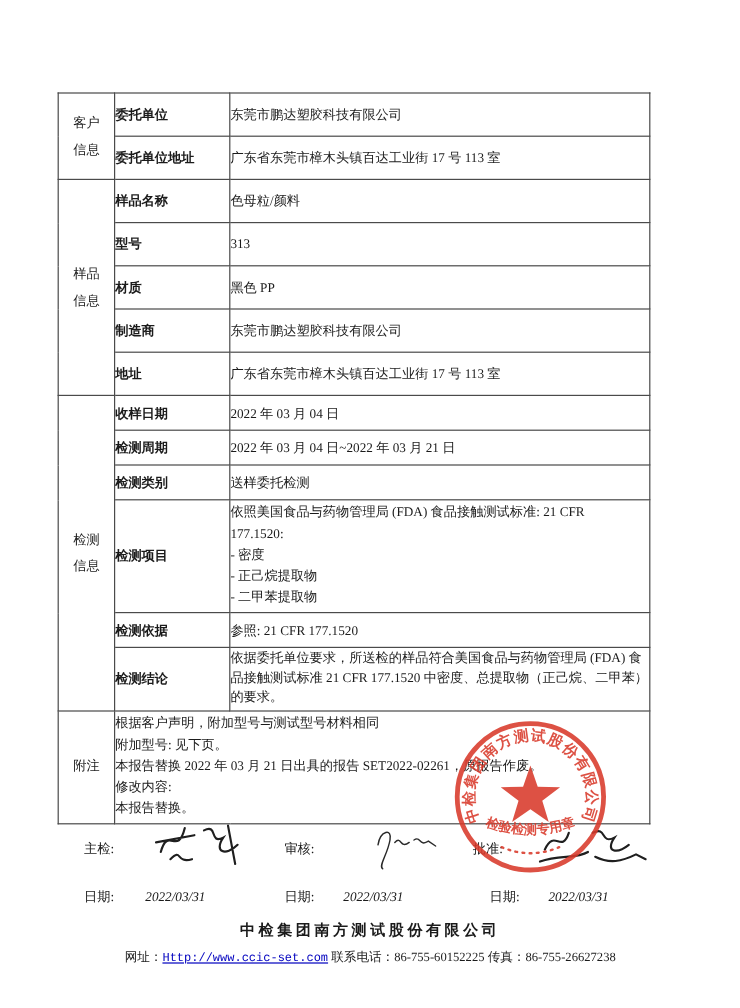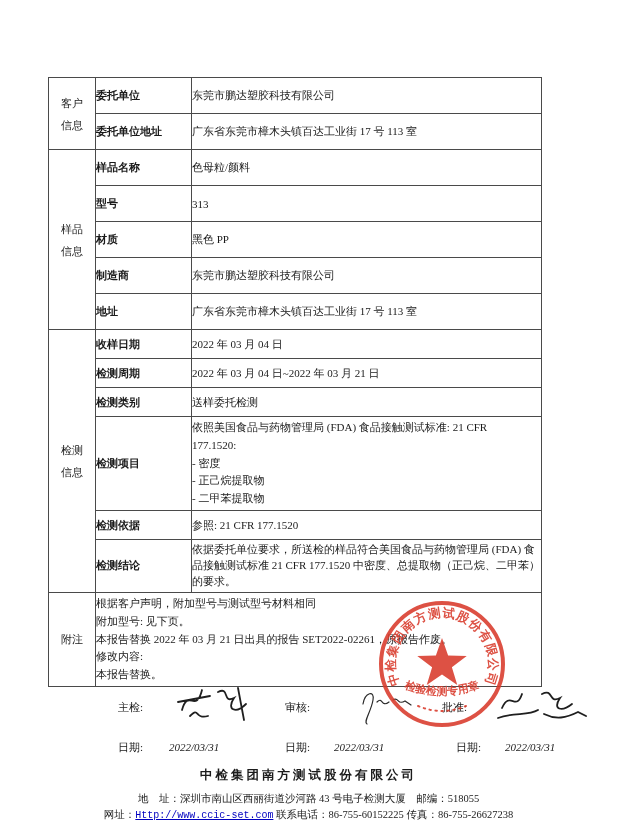--- a/index.html
+++ b/index.html
@@ -25,21 +25,21 @@
   td.lbl{padding-left:10px;font-weight:bold;}
   td.val{padding-left:12px;padding-right:10px;}
   td.multi{vertical-align:top;padding:6px 10px 6px 12px;line-height:1.62;}
   td.concl{line-height:1.45;padding:4px 10px 4px 12px;}
   td.note{vertical-align:top;padding:6px 10px 6px 10px;line-height:1.62;}
   
   .stamp{position:absolute;left:366px;top:588px;width:152px;height:152px;
     opacity:.88;pointer-events:none;}
   
   .sigs{position:absolute;left:62px;top:676px;width:493px;height:92px;font-size:11px;}
-  .sig-col{position:absolute;top:0;height:92px;margin-left:48px;}
+  .sig-col{position:absolute;top:0;height:92px;}
   .sig-col.c1{left:0;width:175px;}
   .sig-col.c2{left:175px;width:170px;}
   .sig-col.c3{left:332px;width:148px;}
   .role-line{position:absolute;top:24px;left:0;}
   .c1 .role-line{left:8px;} .c3 .role-line{left:0px;}
   .sig-svg{position:absolute;top:0px;left:62px;}
   .c2 .sig-svg{left:66px;top:6px;}
   .c3 .sig-svg{left:52px;top:4px;}
   .date-line{position:absolute;top:64px;left:0;white-space:nowrap;}
   .c1 .date-line{left:8px;} .c3 .date-line{left:14px;}
@@ -202,21 +202,20 @@
       <textPath href="#ringArc" startOffset="50%" text-anchor="middle">中检集团南方测试股份有限公司</textPath>
     </text>
     <text font-family="Liberation Serif, DejaVu Serif, serif" font-size="11" font-weight="bold" fill="#d93a2b">
       <textPath href="#bannerArc" startOffset="50%" text-anchor="middle">检验检测专用章</textPath>
     </text>
     <use href="#dotArc" stroke="#d93a2b" stroke-width="2" stroke-dasharray="1.5,4.5" stroke-linecap="round"></use>
   </svg>
 
   <div class="foot">
     <div class="co">中检集团南方测试股份有限公司</div>
-    <div class="ln">地　址：深圳市南山区西丽街道沙河路 43 号电子检测大厦　邮编：518055</div>
     <div class="ln">
       <span>网址：</span><a href="#">Http://www.ccic-set.com</a>
       <span>联系电话：86-755-60152225</span>
       <span>传真：86-755-26627238</span>
     </div>
   </div>
 
 </div>
 
 </body></html>

